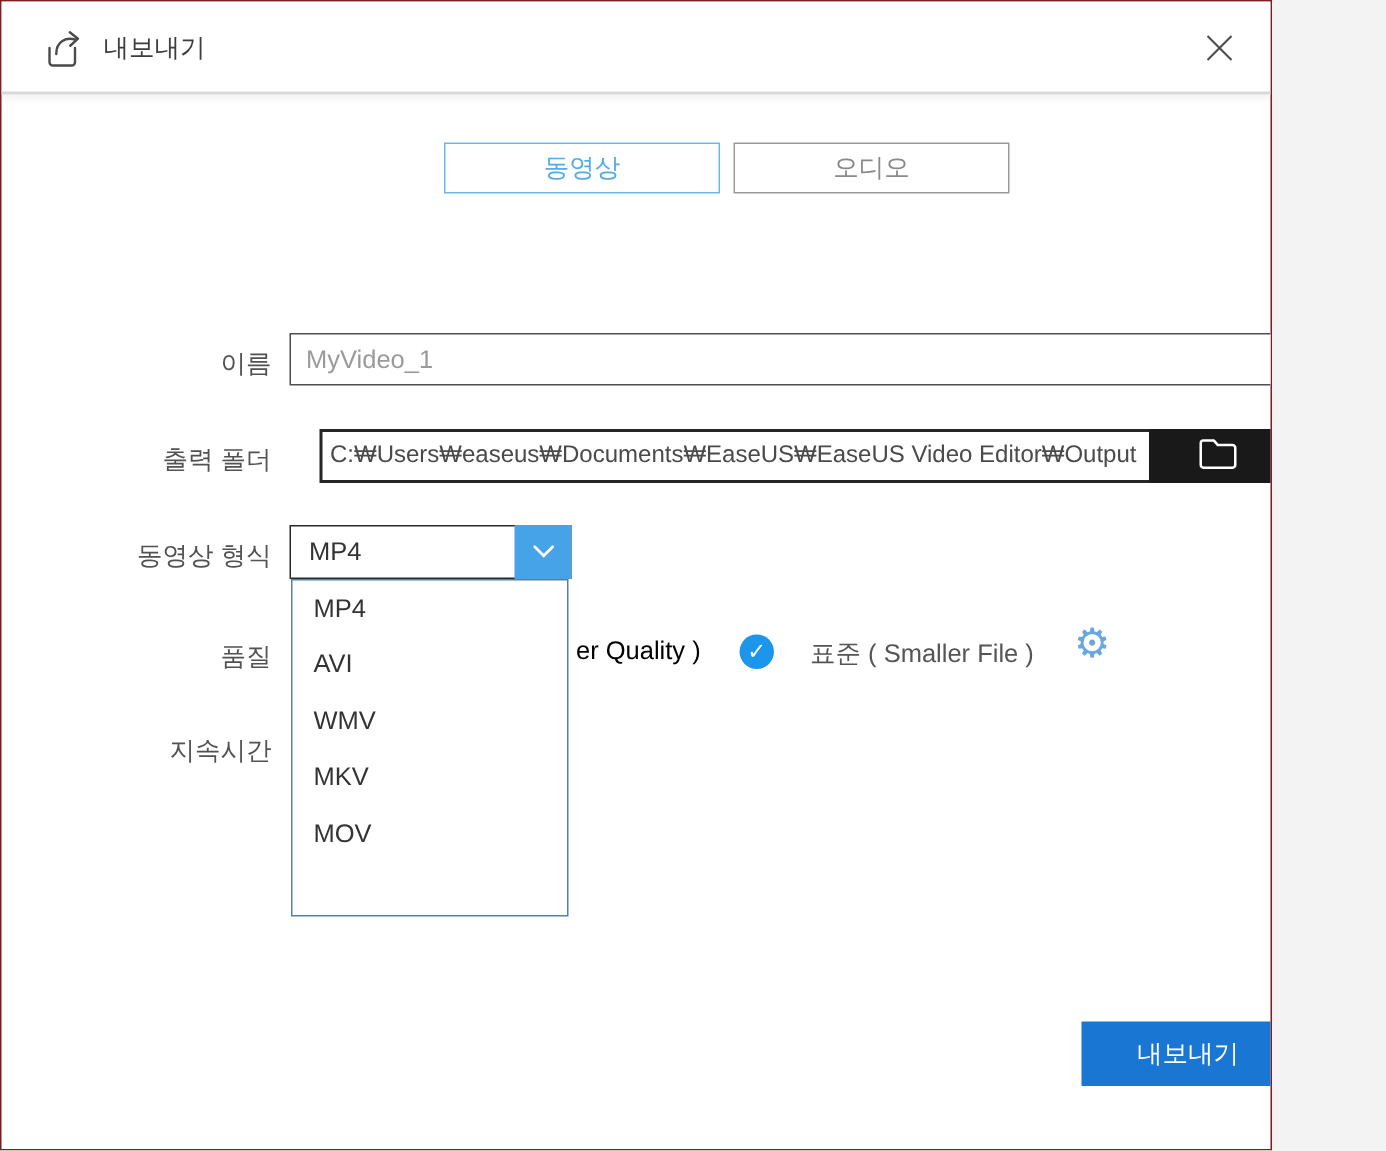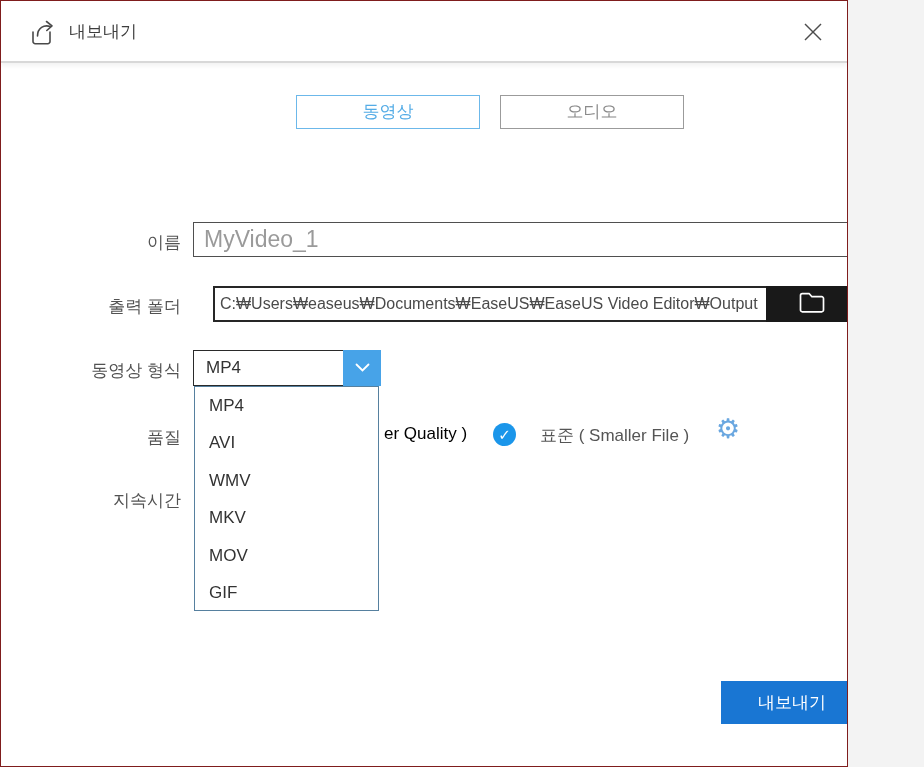--- a/index.html
+++ b/index.html
@@ -17,36 +17,36 @@
   .title-icon { position:absolute; left:28px; top:16px; }
   .title-text {
     position:absolute; left:68px; top:0; height:62px; line-height:62px;
     font-size:17px; color:#3d3d3d;
   }
   .close-btn {
     position:absolute; right:20px; top:17px; width:28px; height:28px;
     display:flex; align-items:center; justify-content:center; cursor:pointer;
   }
   
-  .tab-row { position:absolute; top:94px; left:295px; display:flex; gap:20px; }
+  .tab-row { position:absolute; top:94px; left:295px; display:flex; gap:9px; }
   .tab {
     width:184px; height:34px; line-height:32px; text-align:center;
     font-size:17px; background:#fff; cursor:pointer;
   }
   .tab.active   { border:1px solid #6cb8ea; color:#54ace6; }
   .tab.inactive { border:1px solid #9b9b9b; color:#8a8a8a; }
   
   .flabel {
     position:absolute; left:10px; width:170px; text-align:right;
     font-size:17px; color:#525252;
   }
   .name-input {
     position:absolute; left:192px; top:221px; width:665px; height:35px;
     border:1px solid #4f4f4f; background:#fff; color:#9a9a9a;
-    font-size:23px; padding:10px 10px; font-family:inherit; outline:none;
+    font-size:17px; padding:10px 10px; font-family:inherit; outline:none;
   }
   .path-field {
     position:absolute; left:192px; top:285px; width:573px; height:36px;
     border:2px solid #262626; background:#fff; color:#4a4a4a;
     font-size:16px; line-height:32px; padding:0 5px; white-space:nowrap; overflow:hidden;margin-left:20px;
   }
   .folder-btn {
     position:absolute; left:765px; top:285px; width:92px; height:36px;
     background:#191919; display:flex; align-items:center; justify-content:center;
     cursor:pointer;
@@ -140,21 +140,20 @@
         <polyline points="1.5,1.5 7.5,7.5 13.5,1.5"></polyline>
       </svg>
     </div>
   </div>
   <div class="dropdown">
       <div class="dd-item">MP4</div>
       <div class="dd-item">AVI</div>
       <div class="dd-item">WMV</div>
       <div class="dd-item">MKV</div>
       <div class="dd-item">MOV</div>
-      <div class="dd-item">GIF</div>
     </div>
 
   <div class="flabel" style="top:425px">품질</div>
   <div class="q-partial">er Quality )</div>
   <div class="q-check">✓</div>
   <div class="q-standard">표준 ( Smaller File )</div>
   <div class="gear">⚙</div>
 
   <div class="flabel" style="top:488px">지속시간</div>
 

